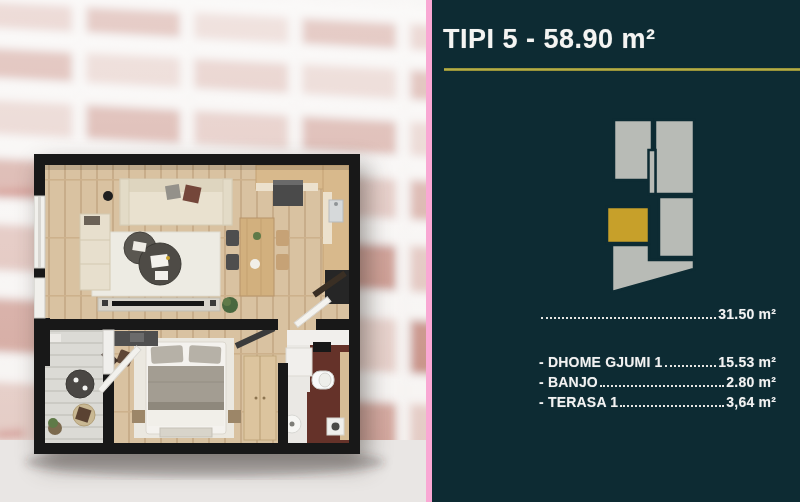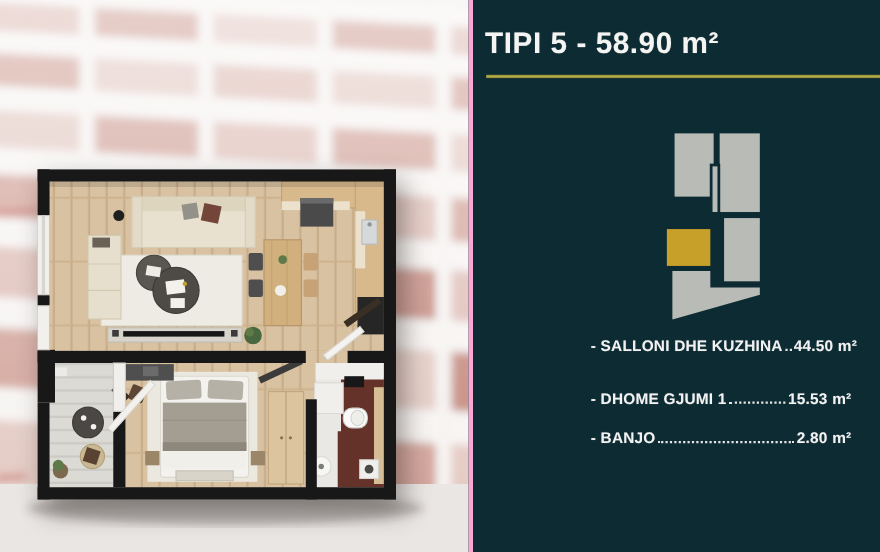--- a/index.html
+++ b/index.html
@@ -9,34 +9,34 @@
 
   
   .plan-section { position:absolute; left:0; top:0; width:426px; height:502px;
                   background:#efedeb; overflow:hidden; }
   .facade { position:absolute; left:0; top:0; }
   .floorplan { position:absolute; left:34px; top:152px;
                filter: drop-shadow(7px 11px 12px rgba(45,38,32,.45)); }
 
   
   .info-panel { position:absolute; left:426px; top:0; width:374px; height:502px;
-                background:#0d2b33; border-left:4px solid #f9a8d4; color:#f2f2f2;padding-left:44px; }
+                background:#0d2b33; border-left:6px solid #f9a8d4; color:#f2f2f2;padding-left:44px; }
   .title { position:absolute; left:11px; top:24px; font-size:27px; font-weight:700;
            letter-spacing:.5px; color:#f4f4f2; text-shadow:0 0 1px rgba(255,255,255,.35);
            white-space:nowrap; }
   .gold-rule { position:absolute; left:12px; right:0; top:68px; height:3px;
                background:linear-gradient(#8a8630,#b7b14b 45%,#8a8630); }
   .keyplan { position:absolute; left:170px; top:106px; }
 
   .rooms { position:absolute; left:107px; top:306px; width:237px; }
   .room-row { display:flex; align-items:flex-end; font-size:14px; font-weight:700;
               letter-spacing:.2px; line-height:16px; white-space:nowrap;
               text-shadow:0 0 1px rgba(255,255,255,.3); }
   .room-row + .room-row { margin-top:32px;justify-content:flex-end; }
-  .room-row.tight { margin-top:20px; }
+  .room-row.tight { margin-top:4px; }
   .room-row.gap-lg { margin-top:33px; }
   .leader { flex:1 1 auto; min-width:6px; border-bottom:2px dotted #e6e6e4;
             margin:0 2px 3px 2px; }
   .room-value { font-weight:700; }
 </style>
 </head>
 <body>
 
 <div class="stage">
 
@@ -288,29 +288,33 @@
         <rect x="53" y="14" width="39" height="74"></rect>
         <rect x="46.5" y="44" width="7" height="44"></rect>
         <rect x="57" y="91" width="35" height="60"></rect>
         <polygon points="10,139 47,139 47,154 92,154 92,163 10,186"></polygon>
       </g>
       <rect x="5" y="101" width="42" height="36" fill="#c7a02a" stroke="#0d2b33" stroke-width="2.5"></rect>
     </svg>
 
     <div class="rooms">
       <div class="room-row">
-        <span>- SALLONI DHE KUZHINA</span>
         <span class="leader"></span>
-        <span class="room-value">44.50 m²</span>
+        <span class="room-value">31.50 m²</span>
       </div>
       <div class="room-row">
         <span>- DHOME GJUMI 1</span>
         <span class="leader"></span>
         <span class="room-value">15.53 m²</span>
       </div>
       <div class="room-row tight">
         <span>- BANJO</span>
         <span class="leader"></span>
         <span class="room-value">2.80 m²</span>
       </div>
+      <div class="room-row tight">
+        <span>- TERASA 1</span>
+        <span class="leader"></span>
+        <span class="room-value">3,64 m²</span>
+      </div>
     </div>
   </div>
 </div>
 
 </body></html>

